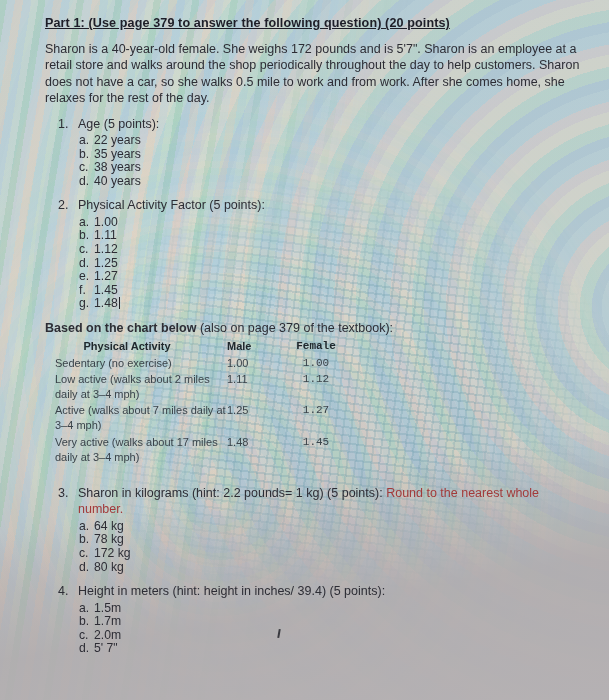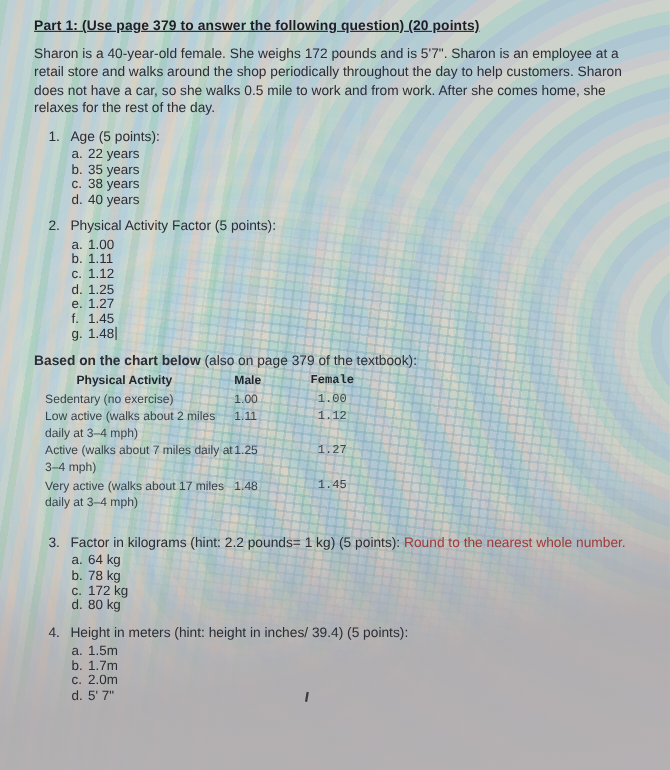--- a/index.html
+++ b/index.html
@@ -44,21 +44,21 @@
     opacity:.8;
     -webkit-mask-image:radial-gradient(ellipse 300px 240px at 55% 56%, #000 0 45%, transparent 95%);
     mask-image:radial-gradient(ellipse 300px 240px at 55% 56%, #000 0 45%, transparent 95%);
   }
   .bg-gray{
     background:linear-gradient(170deg, rgba(180,176,178,0) 66%,
       rgba(177,173,175,0.88) 82%, rgba(181,177,179,0.95) 100%);
   }
 
   .content{
-    position:absolute; left:31px; top:15px; width:540px; z-index:5;
+    position:absolute; left:45px; top:15px; width:540px; z-index:5;
     color:#2d2d35; font-size:12.5px; line-height:16.4px;
   }
   .title{
     font-size:12.6px; font-weight:700; text-decoration:underline;
     color:#1e1e28; line-height:16px; letter-spacing:.1px;
   }
   .para{ margin-top:10px; }
 
   .q{ display:flex; margin-top:9px; }
   .qnum{ width:20px; margin-left:13px; flex:none; }
@@ -192,21 +192,21 @@
       </div>
       <div class="trow">
         <span class="c-act">Very active (walks about 17 miles daily at 3–4 mph)</span>
         <span class="c-m">1.48</span>
         <span class="c-f">1.45</span>
       </div>
     </div>
 
     <div class="q q-3">
       <span class="qnum">3.</span>
-      <span class="qbody"><span class="qhead">Factor in kilograms</span><span> (hint: 2.2 pounds= 1 kg) (5 points): </span><span class="rednote">Round to the nearest whole number.</span></span>
+      <span class="qbody"><span class="qhead">Sharon in kilograms</span><span> (hint: 2.2 pounds= 1 kg) (5 points): </span><span class="rednote">Round to the nearest whole number.</span></span>
     </div>
     <div class="opts">
       <div class="opt">
           <span class="letter">a.</span>
           <span>64 kg</span>
         </div>
       <div class="opt">
           <span class="letter">b.</span>
           <span>78 kg</span>
         </div>

